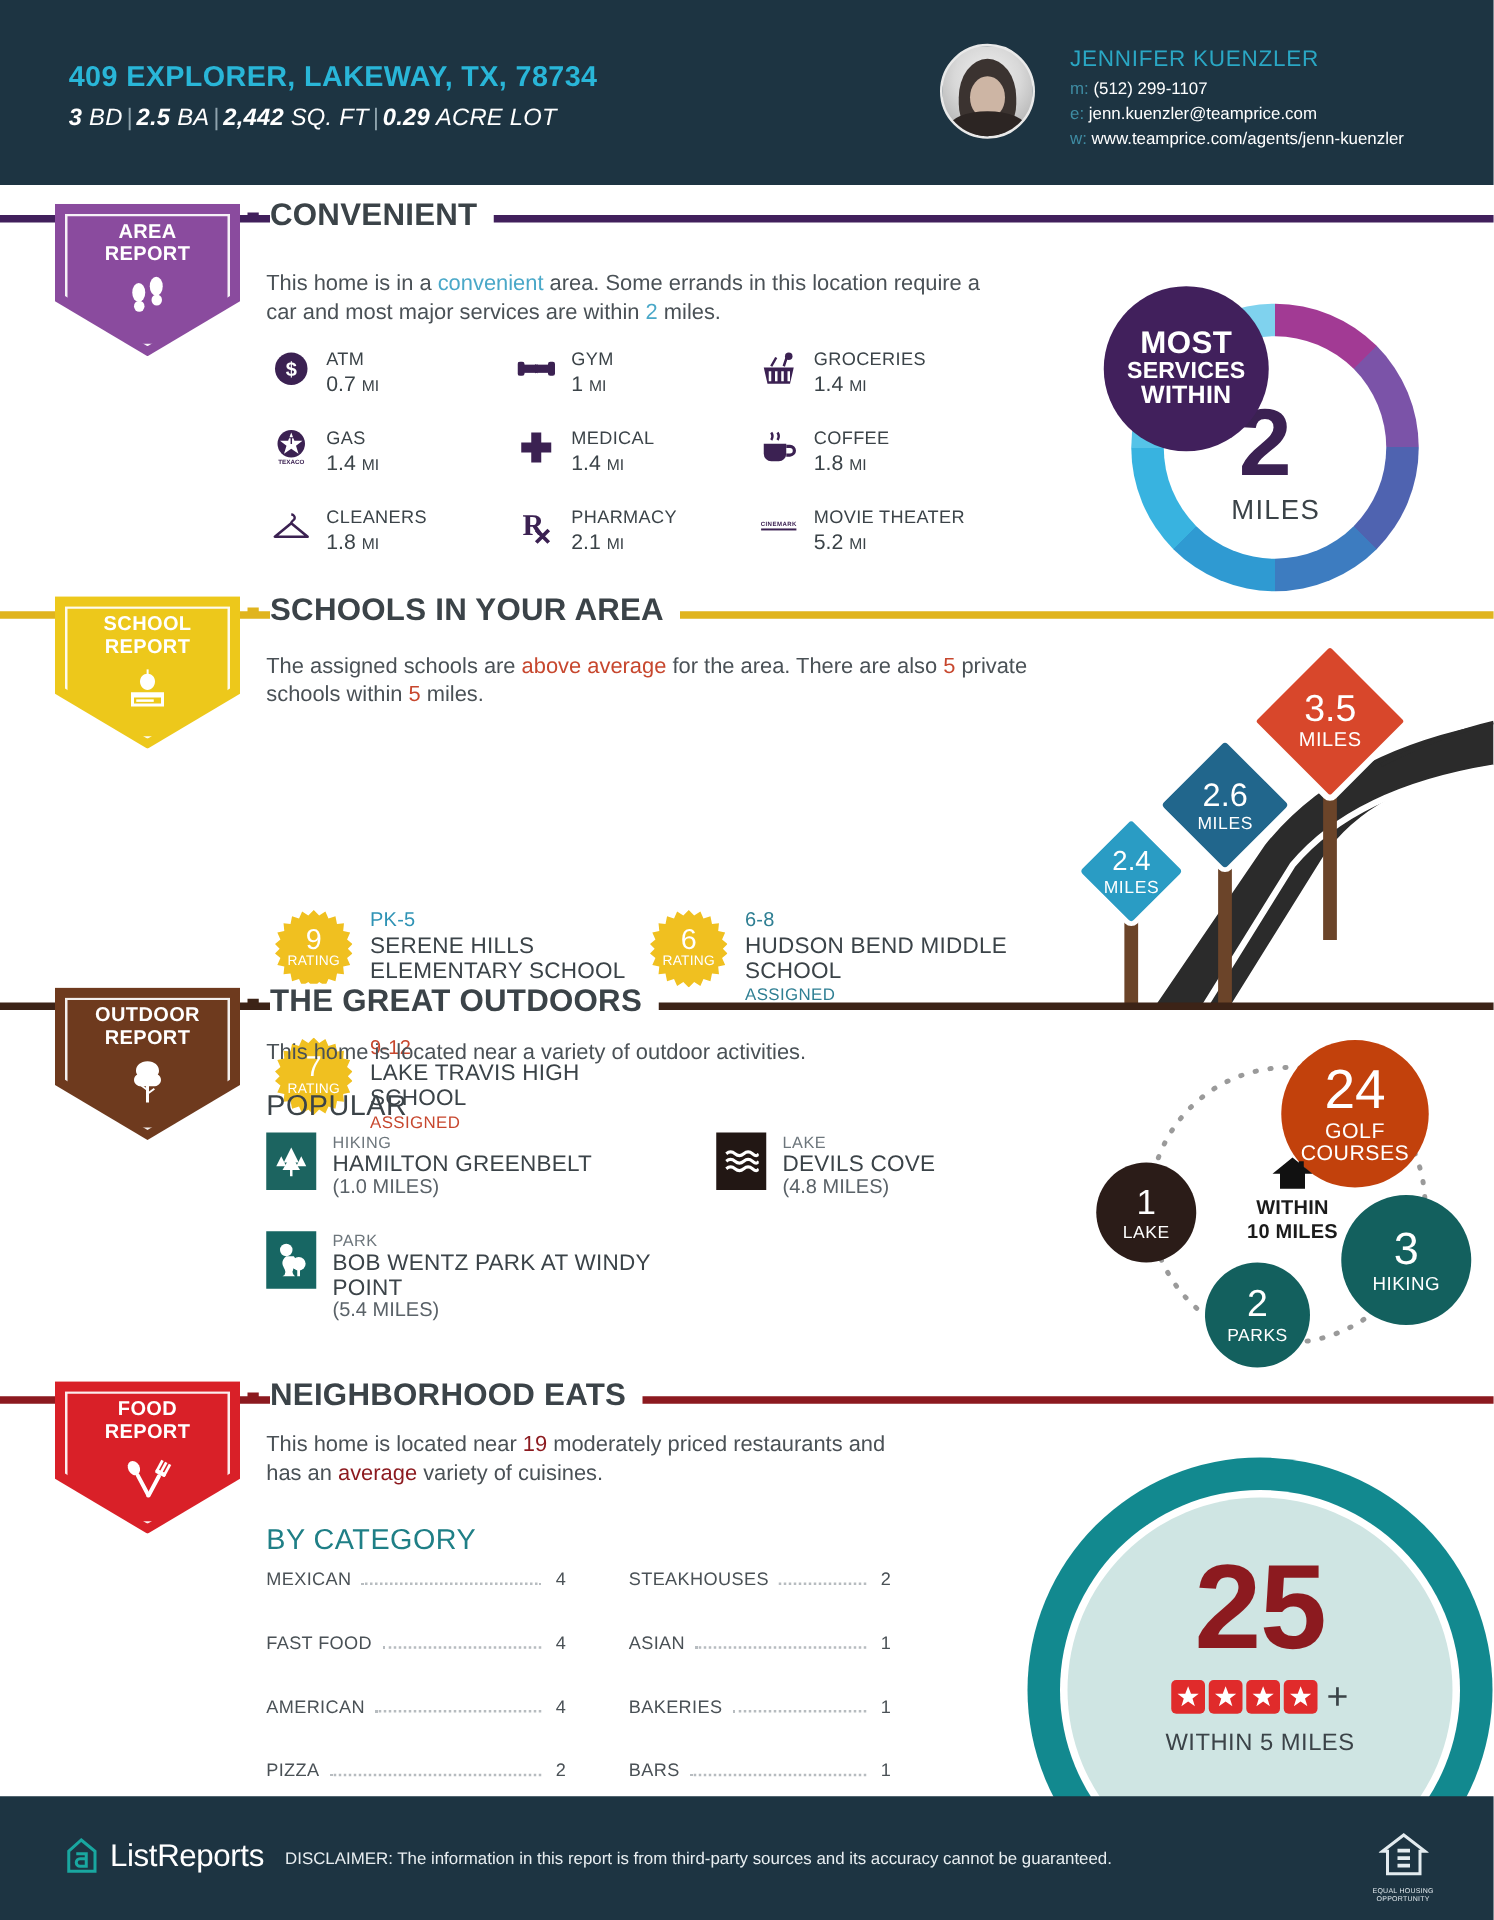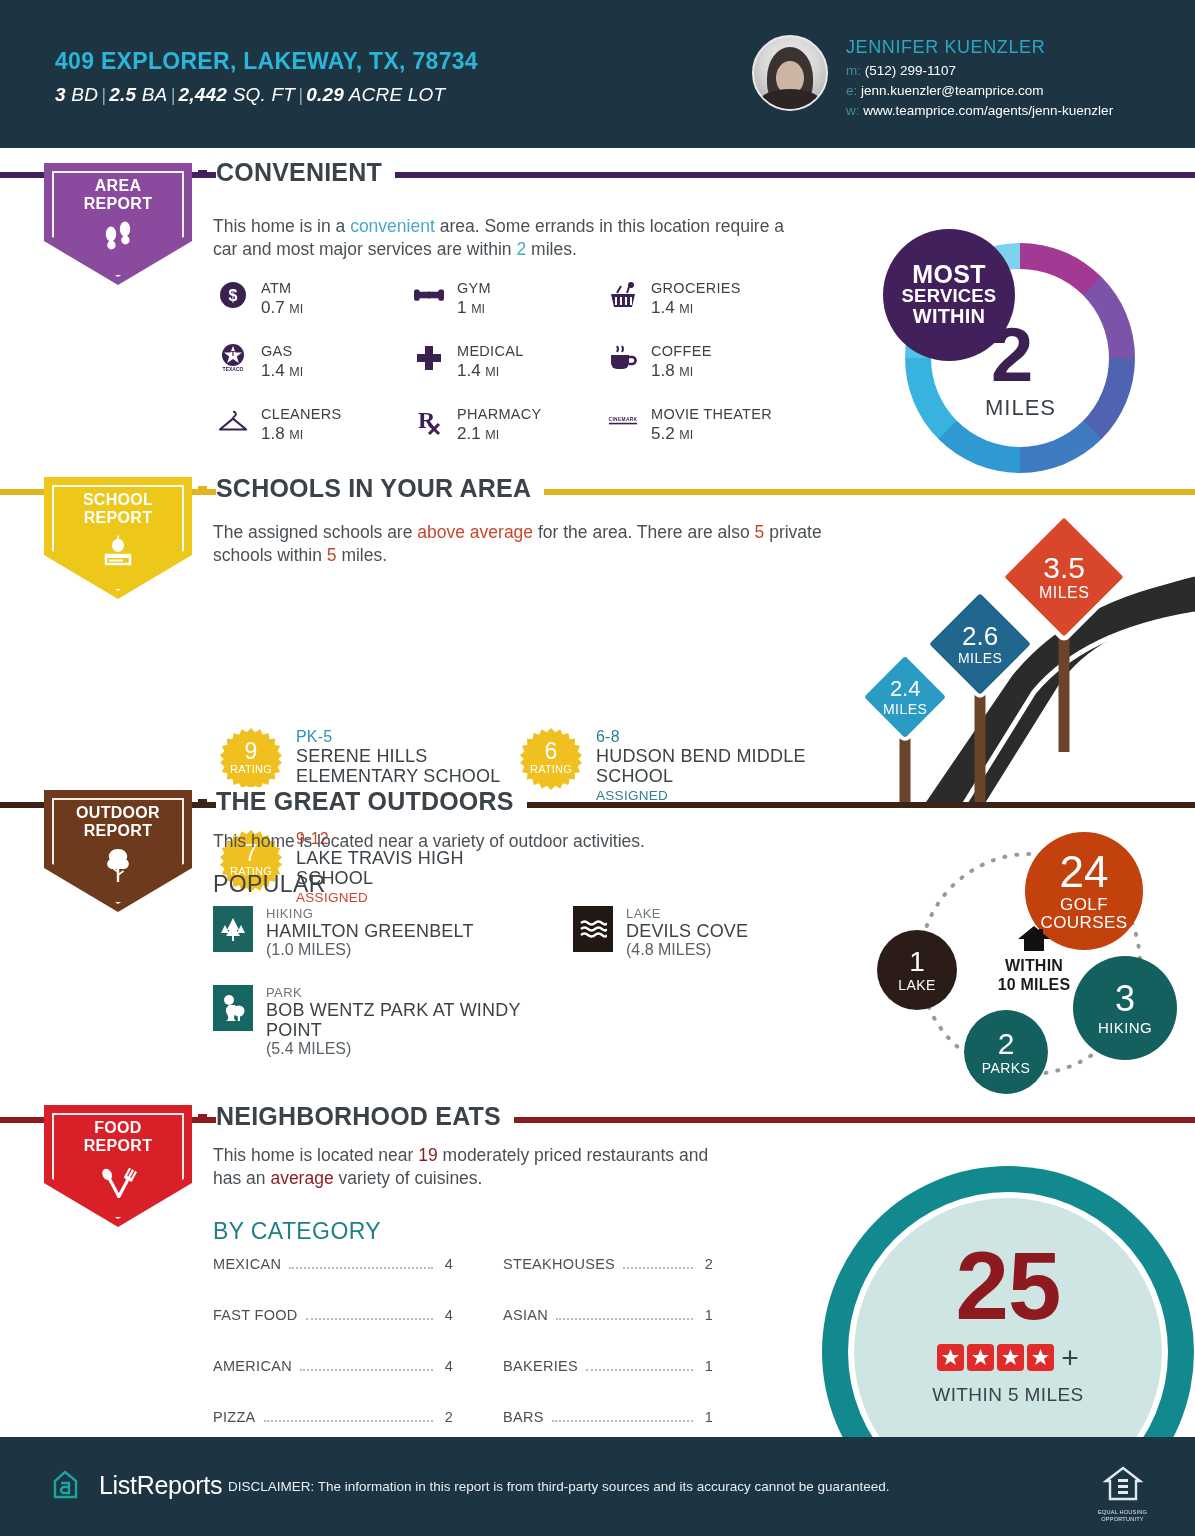--- a/index.html
+++ b/index.html
@@ -19,21 +19,21 @@
   .addr-block { position: absolute; left: 55px; top: 48px; }
   .addr-line {
     color: #29b6d8; font-size: 23px; font-weight: bold;
     letter-spacing: .3px;
   }
   .spec-line { color: #ffffff; font-size: 19px; margin-top: 9px; letter-spacing:.2px;font-style:italic;}
   .spec-line b { font-weight: bold; }
   .spec-line span.lt { font-weight: normal; }
   .sep { color:#8fa3ad; font-weight:normal; margin:0 3px;}
 
-  .agent { position: absolute; left: 752px; top: 35px; display: flex; gap: 18px; }
+  .agent { position: absolute; left: 752px; top: 35px; display: flex; gap: 28px; }
   .avatar {
     width: 76px; height: 76px; border-radius: 50%;
     background: radial-gradient(circle at 50% 35%, #efefef 0%, #d8d8d8 45%, #bfbfbf 70%, #9a9a9a 100%);
     position: relative; overflow: hidden; flex: none;
     border: 2px solid #e9e9e9;
   }
   .avatar .hair {
     position:absolute; left:50%; top:10px; transform:translateX(-50%);
     width:46px; height:62px; border-radius:50% 50% 42% 42%;
     background:#3b3330;
@@ -167,21 +167,21 @@
   .fc-white { position:absolute; left:26px; top:26px; width:320px; height:320px; border-radius:50%; background:#fff;}
   .fc-inner { position:absolute; left:32px; top:32px; width:308px; height:308px; border-radius:50%; background:#cfe5e3;}
   .fc-num { position:absolute; left:0; right:0; top:72px; text-align:center; font-size:96px; font-weight:bold; color:#8c1a1f; line-height:96px; letter-spacing:-1px;}
   .fc-stars { position:absolute; left:0; right:0; top:178px; display:flex; justify-content:center; align-items:center; gap:3px;}
   .fc-star { width:27px; height:27px; background:#e02b2b; border-radius:4px; display:flex; align-items:center; justify-content:center;}
   .fc-plus { font-size:30px; color:#3b4348; margin-left:4px; line-height:26px;}
   .fc-sub { position:absolute; left:0; right:0; top:218px; text-align:center; font-size:19px; color:#3b4348; letter-spacing:.4px;}
 
   
   .footer { position:absolute; left:0; top:1437px; width:1195px; height:99px; background:#1d3442; }
-  .lr-logo { position:absolute; left:52px; top:33px; display:flex; align-items:center; gap:20px; }
+  .lr-logo { position:absolute; left:52px; top:33px; display:flex; align-items:center; gap:9px; }
   .lr-name { color:#fff; font-size:25px; letter-spacing:-.3px; }
   .disclaimer { position:absolute; left:228px; top:42px; color:#e8eef1; font-size:13.5px; }
   .eho { position:absolute; left:1098px; top:28px; text-align:center; }
   .eho .cap { color:#dfe7eb; font-size:5.6px; letter-spacing:.2px; line-height:7px; margin-top:2px;}
 </style>
 </head>
 <body>
 
 <div class="header">
   <div class="addr-block">

